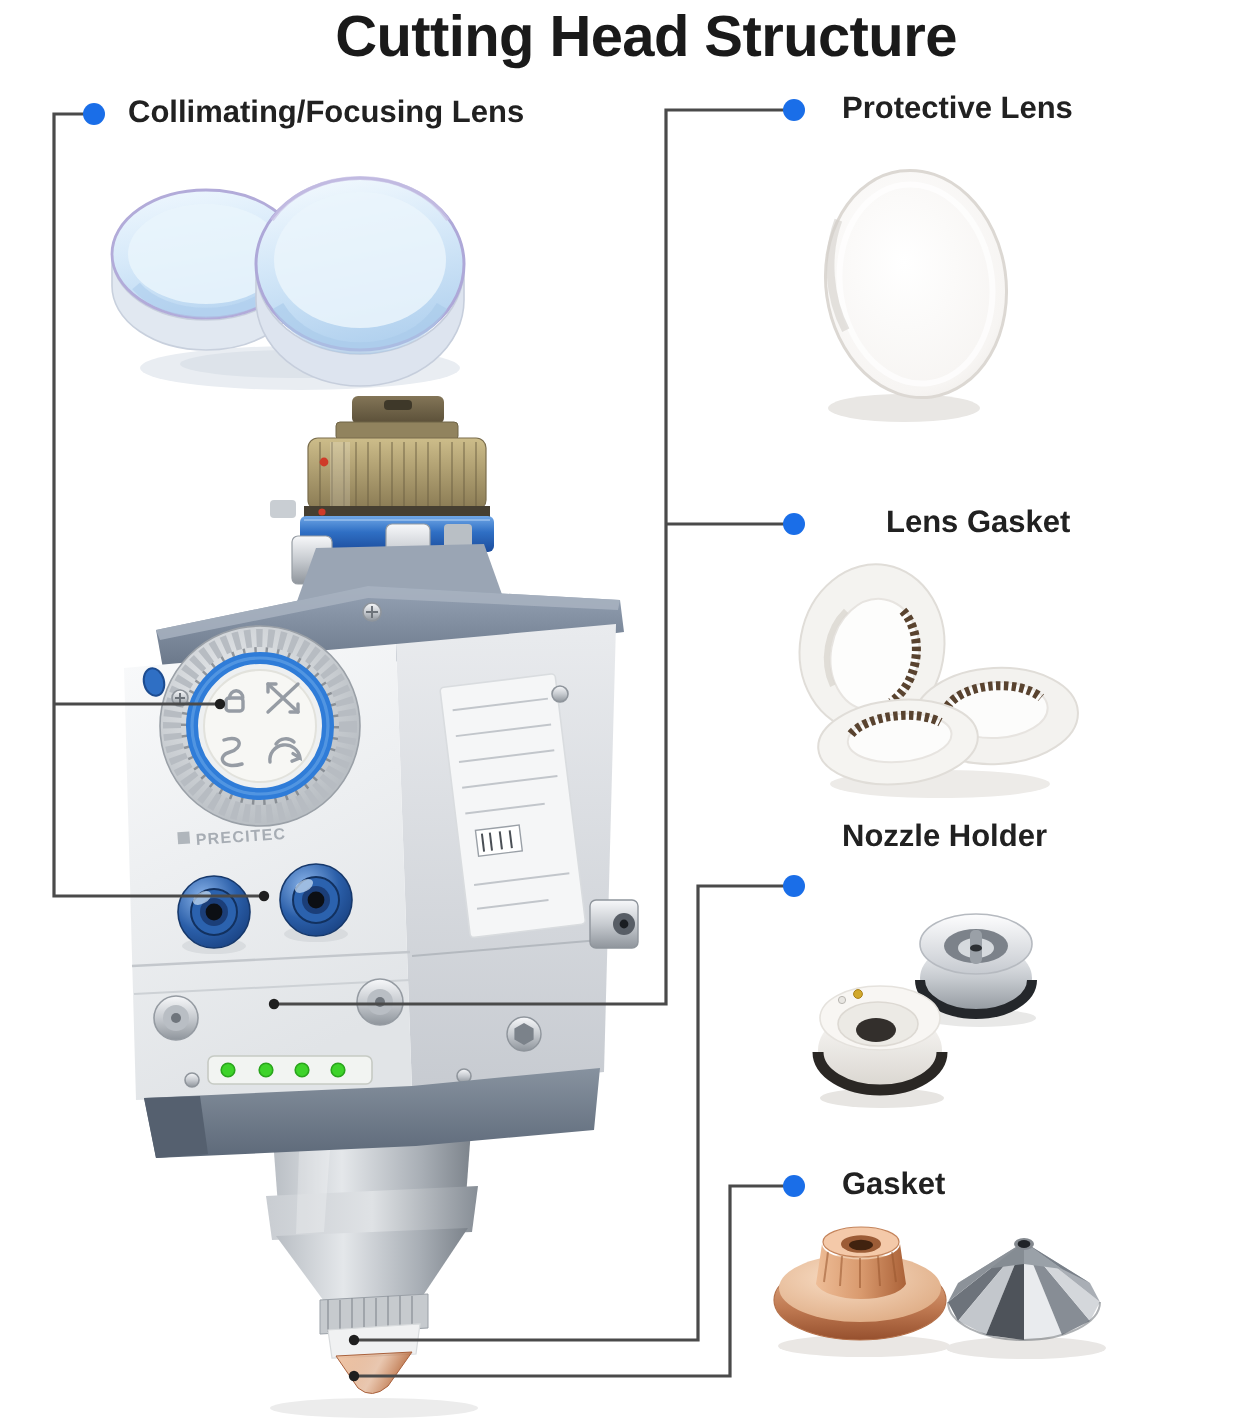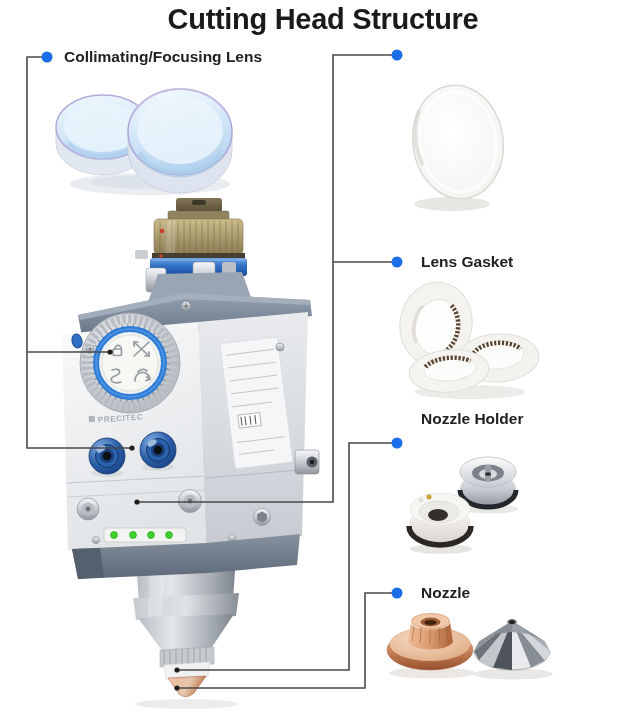--- a/index.html
+++ b/index.html
@@ -417,16 +417,17 @@
     <circle class="callout-dot" cx="47" cy="57" r="5.5"></circle>
     <circle class="callout-dot" cx="397" cy="55" r="5.5"></circle>
     <circle class="callout-dot" cx="397" cy="262" r="5.5"></circle>
     <circle class="callout-dot" cx="397" cy="443" r="5.5"></circle>
     <circle class="callout-dot" cx="397" cy="593" r="5.5"></circle>
   </g>
 </svg>
 
   <div class="page-title">Cutting Head Structure</div>
   <div class="callout-label" style="left:64px;top:48px">Collimating/Focusing Lens</div>
-  <div class="callout-label" style="left:421px;top:253px">Lens Gasket</div>
+  <div class="callout-label" style="left:421px;top:46px">Protective Lens</div>
+  <div class="callout-label" style="left:443px;top:253px">Lens Gasket</div>
   <div class="callout-label" style="left:421px;top:410px">Nozzle Holder</div>
-  <div class="callout-label" style="left:421px;top:584px">Nozzle</div>
+  <div class="callout-label" style="left:421px;top:584px">Gasket</div>
 </div>
 
 </body></html>

